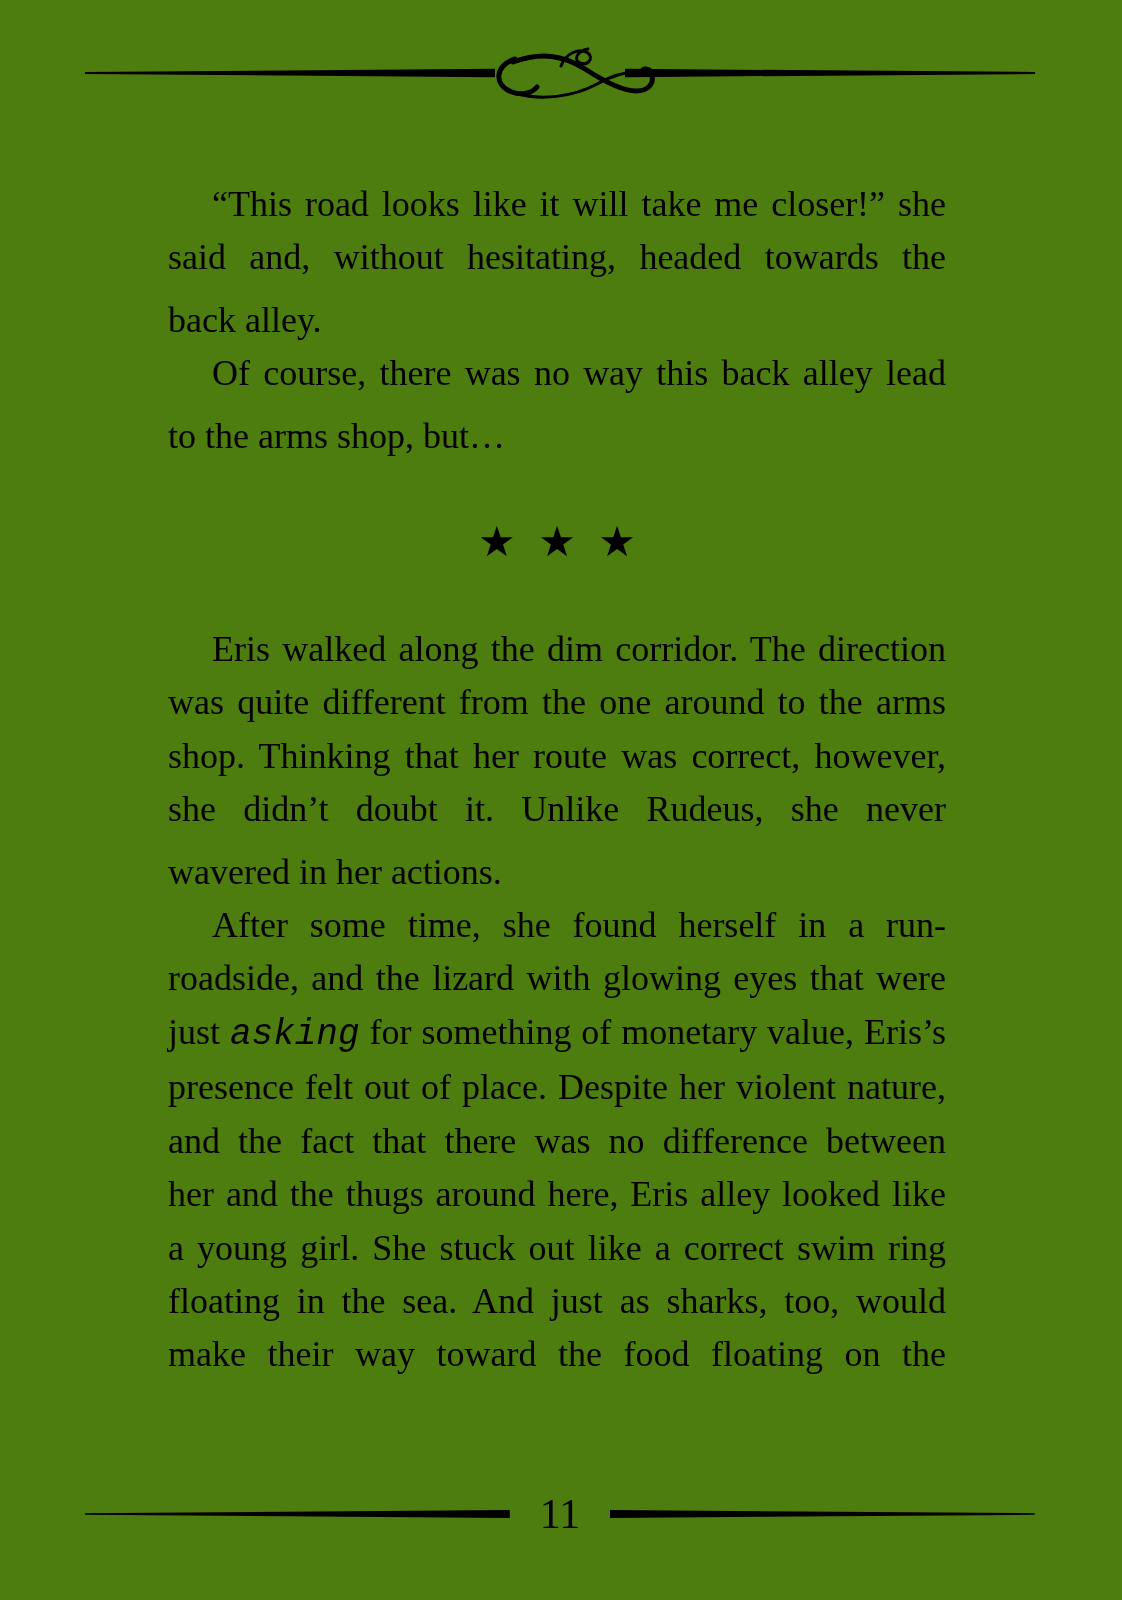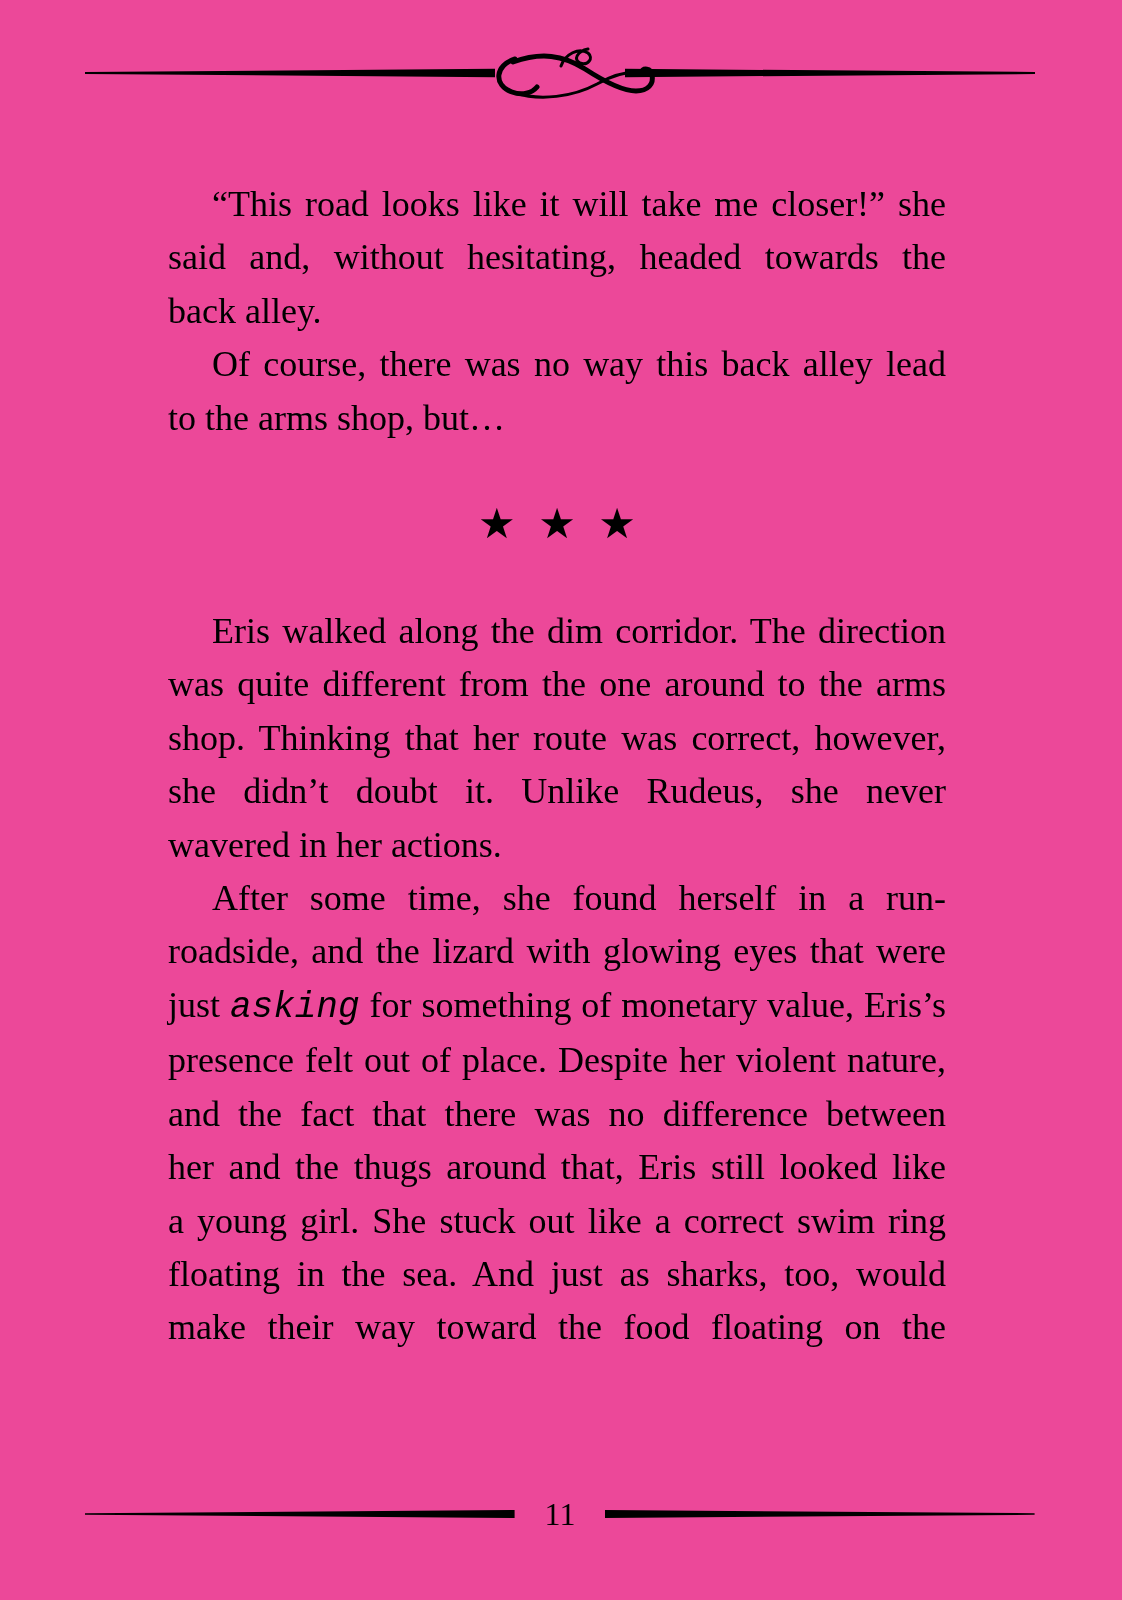--- a/index.html
+++ b/index.html
@@ -2,21 +2,21 @@
 <html><head>
 <meta charset="utf-8">
 <style>
   * { margin: 0; padding: 0; box-sizing: border-box; }
   html, body { background: #ffffff; }
   .page {
     position: relative;
     width: 1122px;
     height: 1600px;
     margin: 0 auto;
-    background: #ec4899;
+    background: #4d7c0f;
     color: #000000;
     font-family: "Liberation Serif", serif;
     overflow: hidden;
   }
   .header-ornament {
     position: absolute;
     top: 42px;
     left: 85px;
     width: 950px;
     height: 66px;
@@ -30,21 +30,21 @@
     font-size: 36px;
     line-height: 53.4px;
     color: #000000;
   }
   .paragraph { margin: 0; }
   .line {
     text-align: justify;
     text-align-last: justify;
     white-space: normal;
   }
-  .line.natural { text-align-last: left; }
+  .line.natural { text-align-last: left; margin-top: 9px; }
   .line.first { text-indent: 44px; }
   .line em { font-style: italic; font-family: Liberation Mono, monospace; }
   .scene-break {
     height: 160px;
     display: flex;
     align-items: center;
     justify-content: center;
     font-size: 42px;
     letter-spacing: 6px;
     text-indent: 6px;
@@ -57,21 +57,21 @@
     width: 950px;
     height: 46px;
     display: flex;
     align-items: center;
   }
   .footer-rule { flex: 1 1 0; height: 10px; }
   .footer-rule svg { display: block; width: 100%; height: 10px; }
   .page-number {
     flex: 0 0 auto;
     padding: 0 30px;
-    font-size: 32px;
+    font-size: 42px;
     line-height: 46px;
     text-align: right;
     color: #000000;
     font-family: Liberation Serif, serif;
   }
 </style>
 </head>
 <body>
 
 <div class="page">
@@ -109,21 +109,21 @@
           <div class="line"><span>shop. Thinking that her route was correct, however,</span></div>
           <div class="line"><span>she didn’t doubt it. Unlike Rudeus, she never</span></div>
           <div class="line natural"><span>wavered in her actions.</span></div>
         </div>
         <div class="paragraph">
           <div class="line first"><span>After some time, she found herself in a run-</span></div>
           <div class="line"><span>roadside, and the lizard with glowing eyes that were</span></div>
           <div class="line"><span>just </span><em>asking</em><span> for something of monetary value, Eris’s</span></div>
           <div class="line"><span>presence felt out of place. Despite her violent nature,</span></div>
           <div class="line"><span>and the fact that there was no difference between</span></div>
-          <div class="line"><span>her and the thugs around that, Eris still looked like</span></div>
+          <div class="line"><span>her and the thugs around here, Eris alley looked like</span></div>
           <div class="line"><span>a young girl. She stuck out like a correct swim ring</span></div>
           <div class="line"><span>floating in the sea. And just as sharks, too, would</span></div>
           <div class="line"><span>make their way toward the food floating on the</span></div>
         </div>
       </div>
   </div>
 
   <div class="footer">
     <div class="footer-rule">
       <svg viewBox="0 0 415 10" preserveAspectRatio="none">

